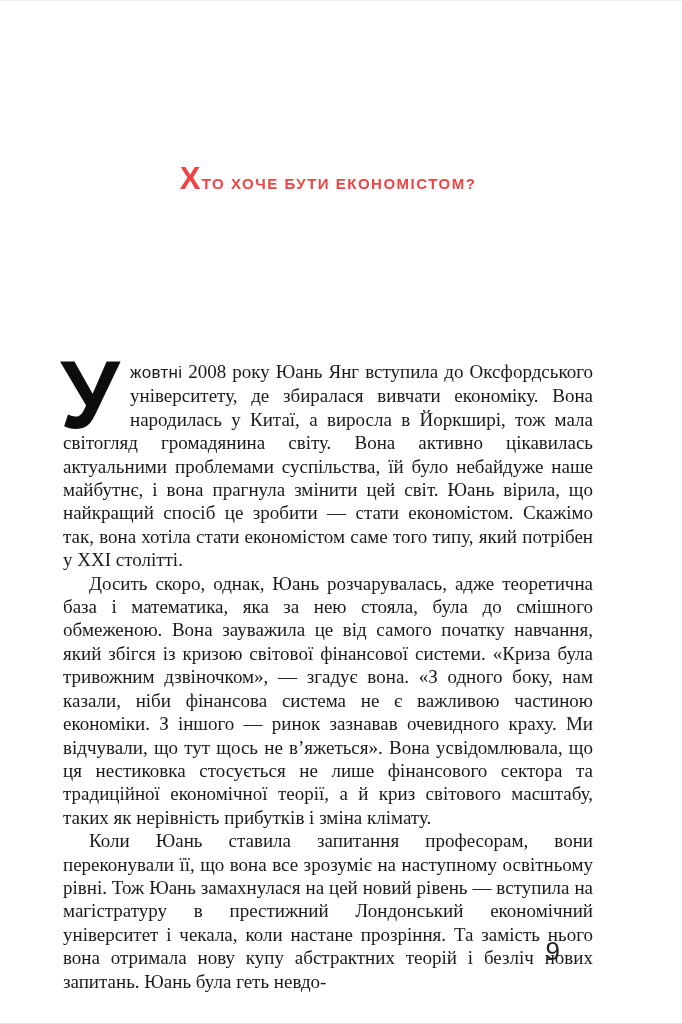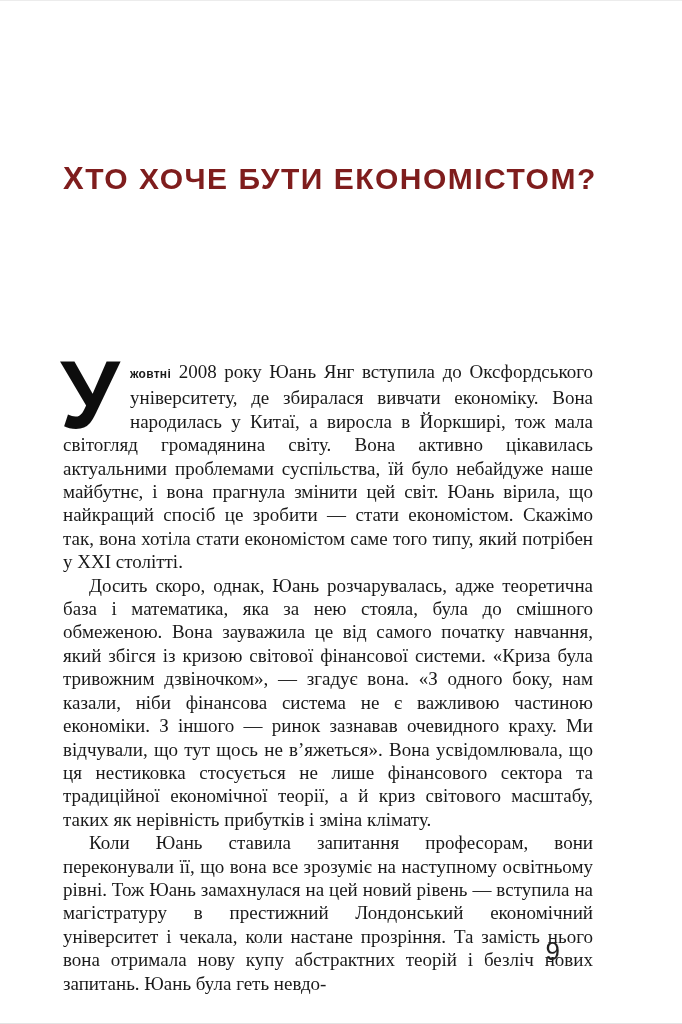--- a/index.html
+++ b/index.html
@@ -24,25 +24,25 @@
   
   .chapter-title {
     position: absolute;
     top: 161px;
     left: 63px;
     width: 530px;
     margin: 0;
     text-align: center;
     font-family: "Liberation Sans", sans-serif;
     font-weight: 700;
-    font-size: 30px;
+    font-size: 15px;
     line-height: 34px;
     letter-spacing: 1.5px;
     text-transform: uppercase;
-    color: #7f1d1d;
+    color: #ef4444;
     white-space: nowrap;
   }
   .chapter-title::first-letter {
     font-size: 31px;
   }
 
   
   .body-text {
     position: absolute;
     top: 359px;
@@ -74,22 +74,22 @@
     font-family: "Liberation Sans", sans-serif;
     font-weight: 700;
     font-size: 96px;
     line-height: 1;
     color: #0d0d0d;
   }
 
   
   .lead-bold {
     font-family: "Liberation Sans", sans-serif;
-    font-weight: 700;
-    font-size: 12px;
+    font-weight: 400;
+    font-size: 17px;
     letter-spacing: 0.3px;
   }
 
   
   .page-number {
     position: absolute;
     top: 936px;
     left: 63px;
     width: 530px;
     box-sizing: border-box;

